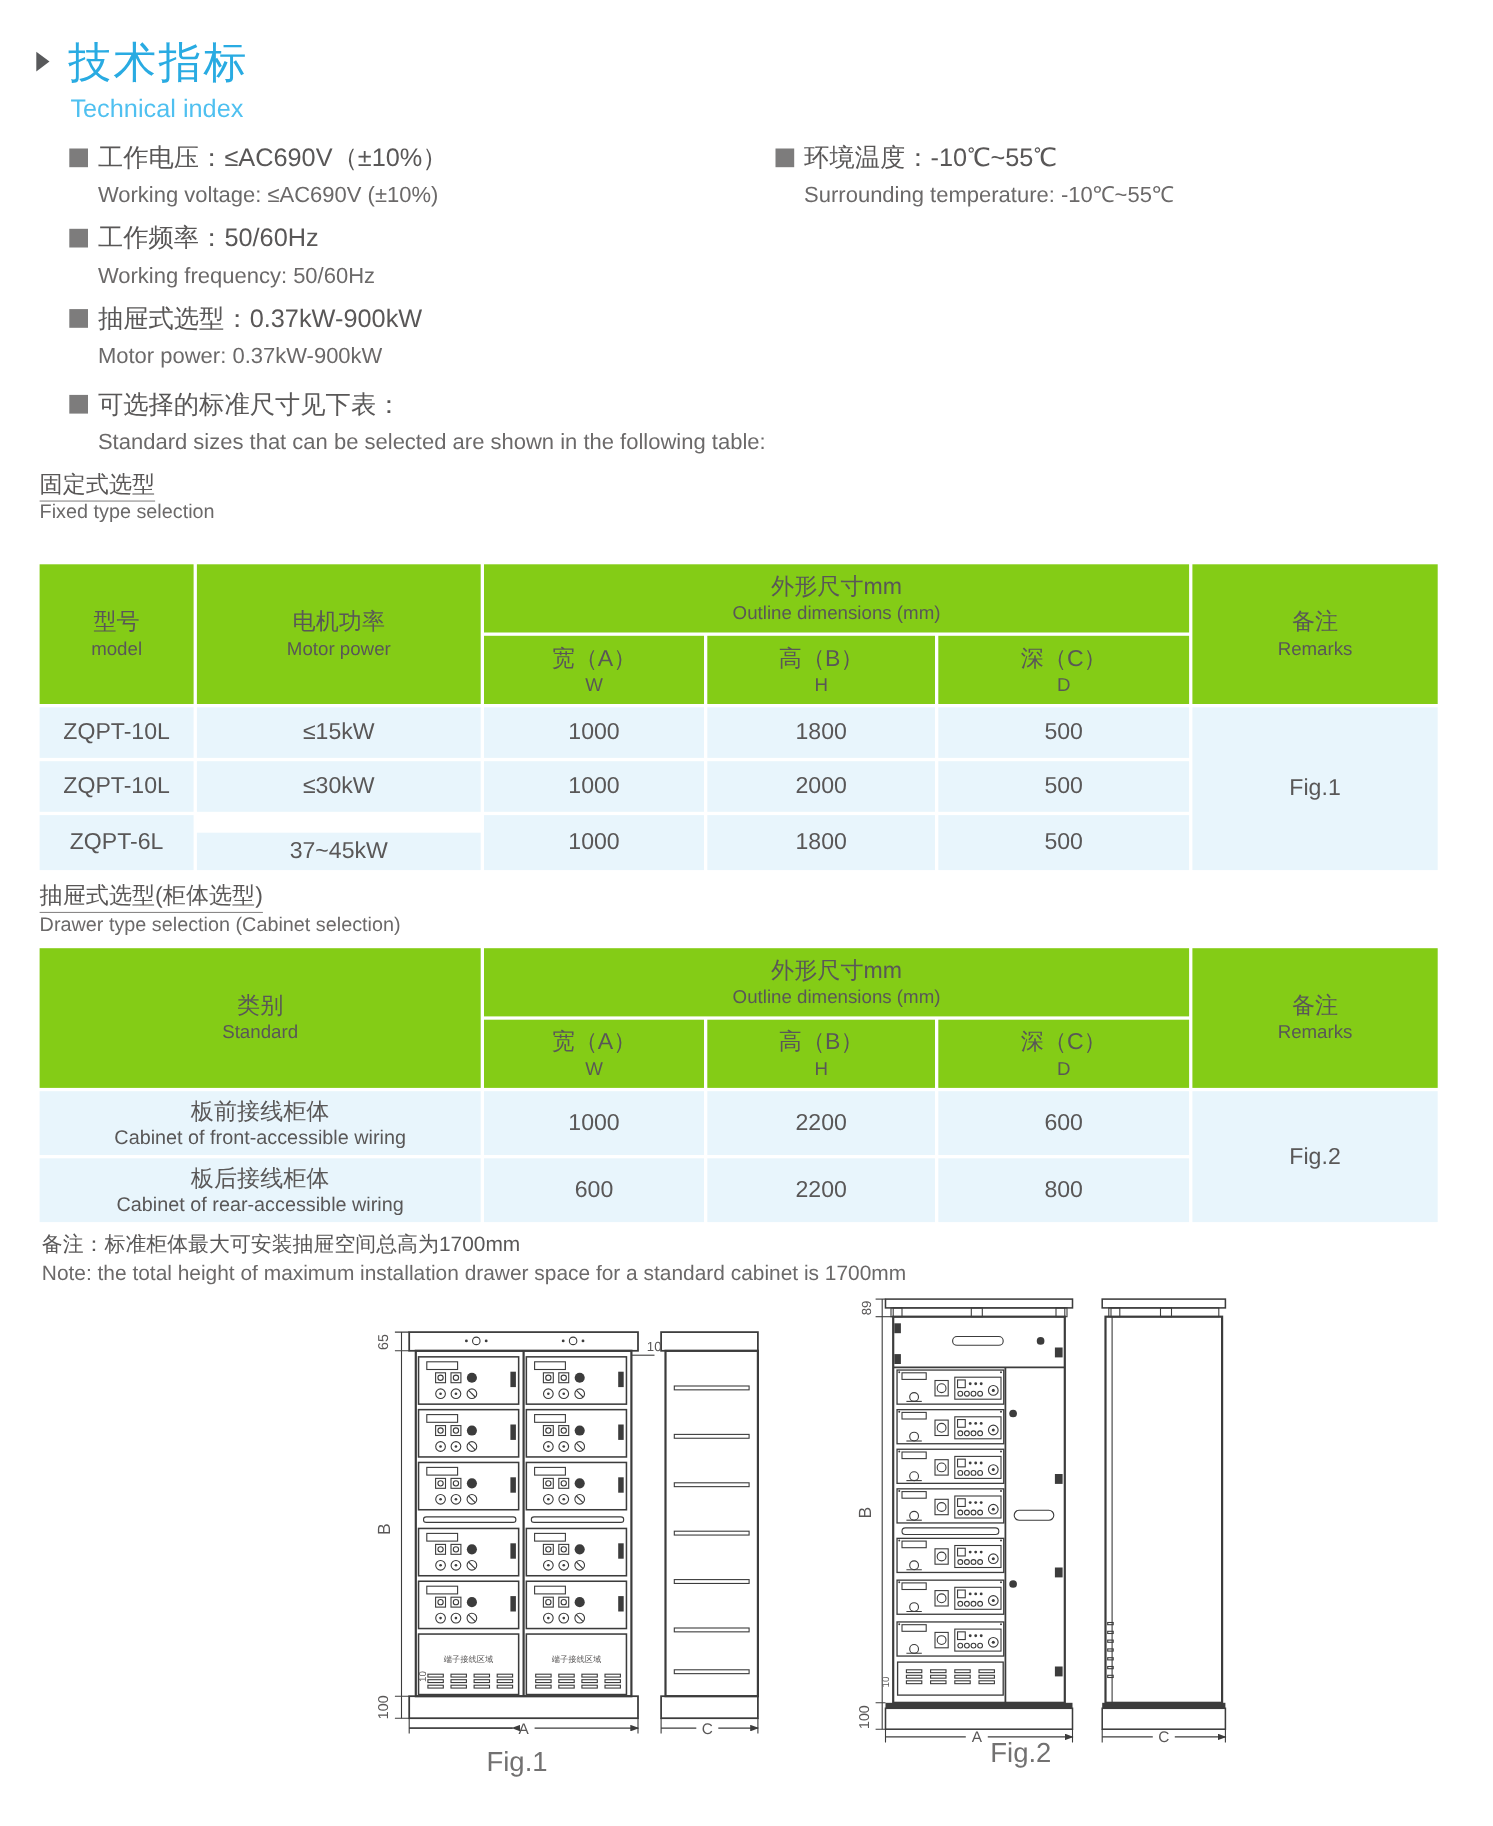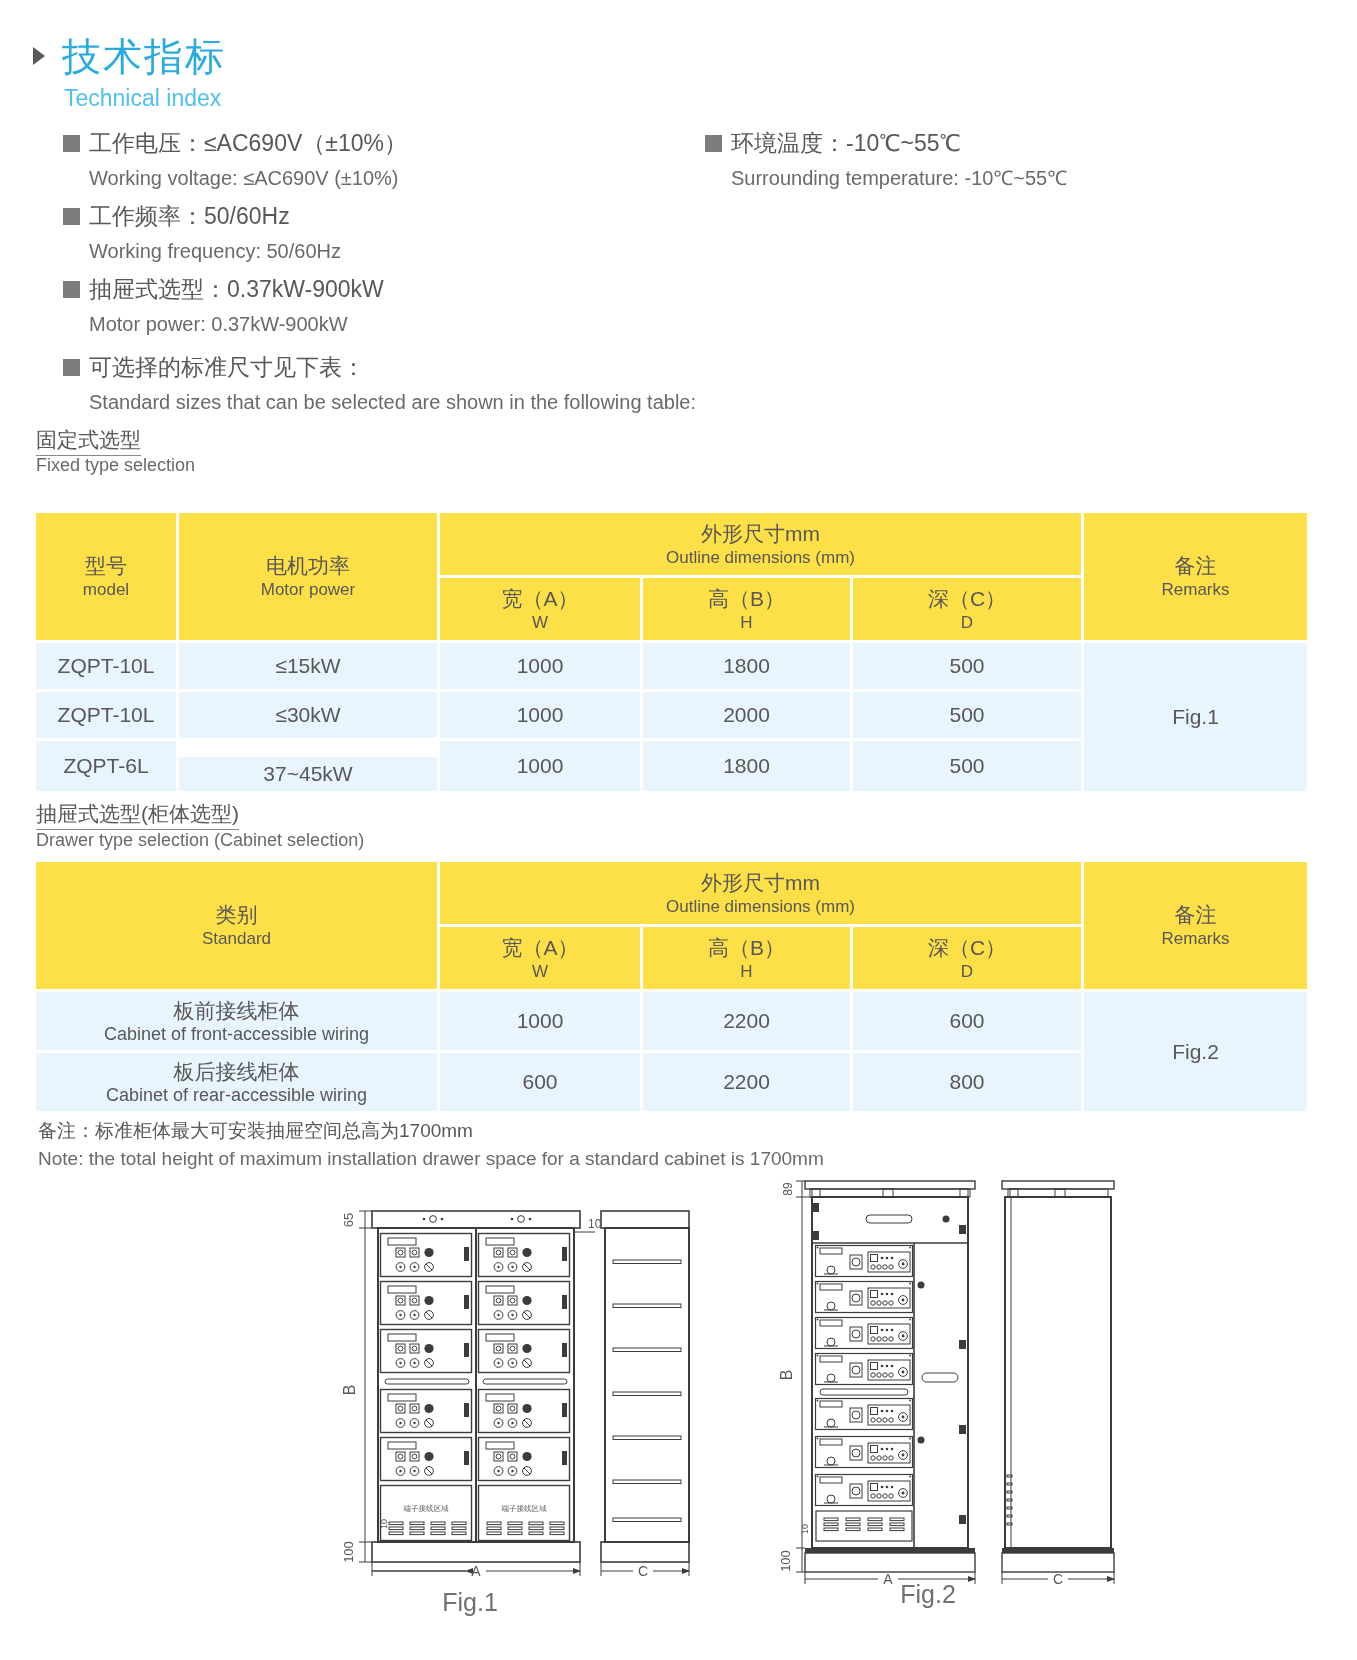--- a/index.html
+++ b/index.html
@@ -26,21 +26,21 @@
       border-bottom:1px solid #8a8888;padding-bottom:1px;}
   .section-label-en{position:absolute;left:36px;font-size:18px;color:#6b6969;}
 
   
   .grid-table{position:absolute;display:grid;gap:3px;}
   .t1{left:36px;top:513px;grid-template-columns:140px 258px 200px 207px 228px 223px;
       grid-template-rows:62px 62px 46px 46px 50px;}
   .t2{left:36px;top:862px;grid-template-columns:401px 200px 207px 228px 223px;
       grid-template-rows:62px 62px 58px 58px;}
   .cell{display:flex;flex-direction:column;align-items:center;justify-content:center;text-align:center;}
-  .hc{background:#fde047;}
+  .hc{background:#84cc16;}
   .dc{background:#e8f5fc;}
   .zh20{font-size:21px;line-height:26px;color:#595757;}
   .en17{font-size:17px;line-height:21px;color:#595757;}
   .num{font-size:21px;color:#595757;}
 
   .note-zh{position:absolute;left:38px;top:1118px;font-size:19px;color:#595757;}
   .note-en{position:absolute;left:38px;top:1148px;font-size:19px;color:#6b6969;}
 
   .fig-caption{position:absolute;font-size:25px;color:#727171;text-align:center;width:140px;}
   .cap1{left:400px;top:1588px;}

